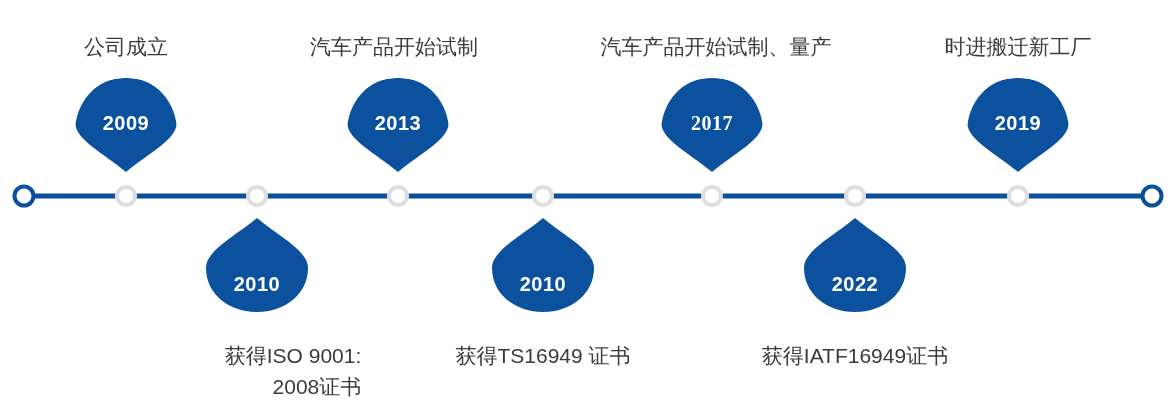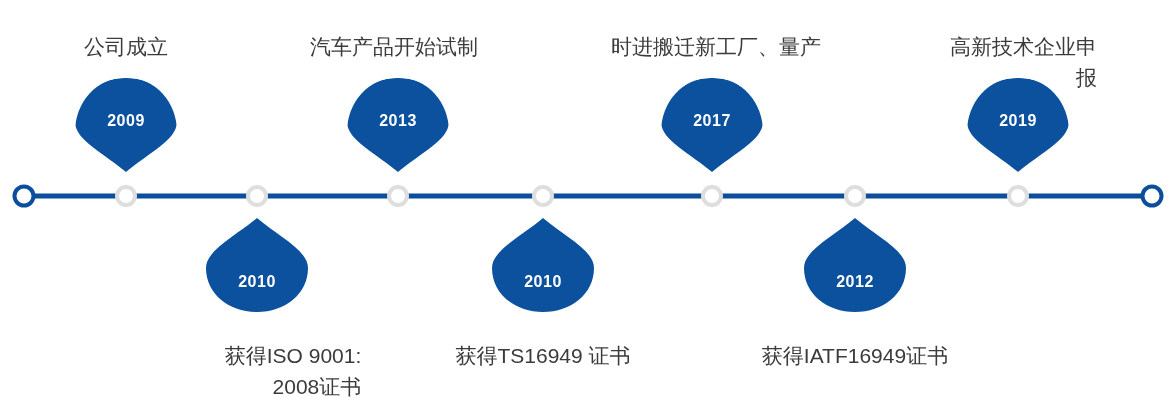--- a/index.html
+++ b/index.html
@@ -65,21 +65,21 @@
   .pin.down {
     clip-path: path("M51,0 C 30,18 0,32 0,50 C 0,76 23,94 51,94 C 79,94 102,76 102,50 C 102,32 72,18 51,0 Z");
   }
 
   .pin-year {
     position: absolute;
     left: 0;
     right: 0;
     text-align: center;
     color: #ffffff;
-    font-size: 16px;
+    font-size: 20px;
     font-weight: bold;
     letter-spacing: 0.5px;
     white-space: nowrap;
   }
   .pin.up .pin-year   { top: 34px; }
   .pin.down .pin-year { top: 39px; margin-top: 16px; }
 
   
   .caption {
     position: absolute;
@@ -115,34 +115,34 @@
       </div>
       <div class="pin down" style="left: 257px; top: 218px;">
         <div class="pin-year">2010</div>
       </div>
       <div class="pin up" style="left: 398px; top: 78px;">
         <div class="pin-year">2013</div>
       </div>
       <div class="pin down" style="left: 543px; top: 218px;">
         <div class="pin-year">2010</div>
       </div>
-      <div class="pin up" style="left: 712px; top: 78px;">
+      <div class="pin up" style="left: 712px; top: 78px; font-family: Liberation Serif, serif;">
         <div class="pin-year">2017</div>
       </div>
       <div class="pin down" style="left: 855px; top: 218px;">
-        <div class="pin-year">2012</div>
+        <div class="pin-year">2022</div>
       </div>
       <div class="pin up" style="left: 1018px; top: 78px; text-decoration: underline;">
         <div class="pin-year">2019</div>
       </div>
     </div>
   <div id="captions-layer">
       <div class="caption above" style="left: 126px; top: 31px;">公司成立</div>
       <div class="caption below" style="left: 257px; top: 340px; margin-left: 36px;">获得ISO 9001:
 2008证书</div>
       <div class="caption above" style="left: 394px; top: 31px;">汽车产品开始试制</div>
       <div class="caption below" style="left: 543px; top: 340px;">获得TS16949 证书</div>
-      <div class="caption above" style="left: 716px; top: 31px;">时进搬迁新工厂、量产</div>
+      <div class="caption above" style="left: 716px; top: 31px;">汽车产品开始试制、量产</div>
       <div class="caption below" style="left: 855px; top: 340px;">获得IATF16949证书</div>
-      <div class="caption above" style="left: 1018px; top: 31px;">高新技术企业申报</div>
+      <div class="caption above" style="left: 1018px; top: 31px;">时进搬迁新工厂</div>
     </div>
 
 </div>
 
 </body></html>

